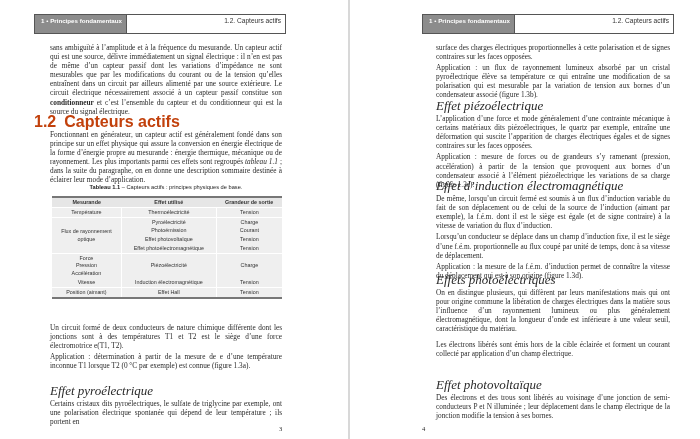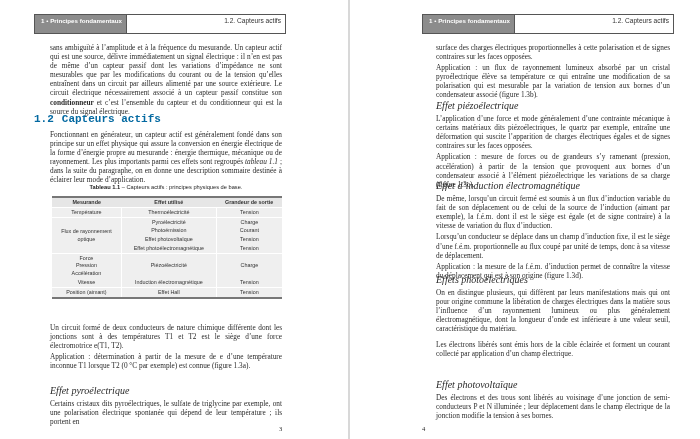--- a/index.html
+++ b/index.html
@@ -12,31 +12,31 @@
   .runhead { position:absolute; top:14px; height:18px; border:1px solid #555; display:flex; background:#fff; }
   .left .runhead { left:34px; width:250px; }
   .right .runhead { left:72px; width:250px; }
   .runhead .chap { width:92px; background:#8c8c8c; color:#fff; font-family:"Liberation Sans", sans-serif;
          font-size:6.2px; font-weight:bold; padding:2px 4px 0 6px; box-sizing:border-box; border-right:1px solid #555; text-align:right; }
   .runhead .sect { flex:1; font-family:"Liberation Sans", sans-serif; font-size:6.6px; text-align:right; padding:2px 4px 0 0; color:#333; }
   .text { position:absolute; font-size:7.3px; line-height:9.1px; text-align:justify; }
   .left .text { left:50px; width:232px; }
   .right .text { left:86px; width:234px; }
   .text p { margin:0 0 2px 0; }
-  .h2 { position:absolute; left:34px; top:113px; font-family:Liberation Mono, monospace; font-weight:bold; font-size:11px; color:#0369a1; }
+  .h2 { position:absolute; left:34px; top:113px; font-family:Liberation Sans, sans-serif; font-weight:bold; font-size:16px; color:#c2410c; }
   .h2 .num { margin-right:8px; }
   .caption { position:absolute; left:50px; width:232px; top:184px; text-align:center; font-family:"Liberation Sans", sans-serif; font-size:5.7px; color:#222; }
   .caption b { font-weight:bold; }
   table.t { position:absolute; left:52px; top:196px; width:230px; border-collapse:collapse; font-family:"Liberation Sans", sans-serif; font-size:5.4px; color:#333; border-top:2px solid #777; border-bottom:2px solid #777; }
   table.t th, table.t td { text-align:center; padding:0.8px 2px; line-height:7.3px; background:#efefef; }
   table.t th { font-weight:bold; background:#e6e6e6; border-bottom:1px solid #fff; }
   table.t td.c1 { border-right:1px solid #fff; }
   table.t td.c2 { border-right:1px solid #fff; }
   table.t tr.sep td { border-top:1px solid #fff; }
-  .subhead { font-style:italic; font-size:10px; margin:0 0 4px 0; }
+  .subhead { font-style:italic; font-size:13px; margin:0 0 4px 0; }
   .pnum { position:absolute; top:425px; font-size:6.5px; }
   .left .pnum { left:279px; }
   .right .pnum { left:72px; }
 </style>
 </head>
 <body>
 
 <div class="gutter"></div>
 
 <div class="page left">

